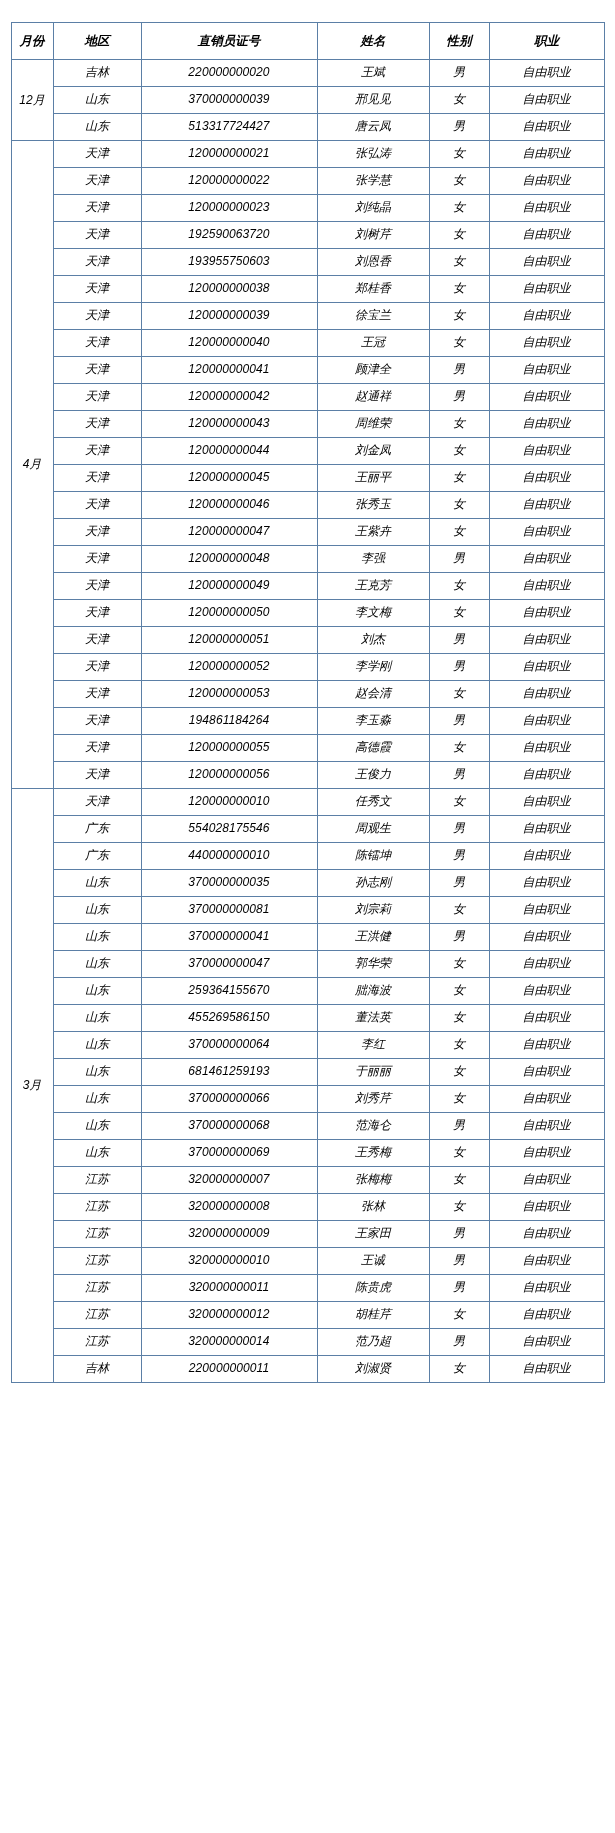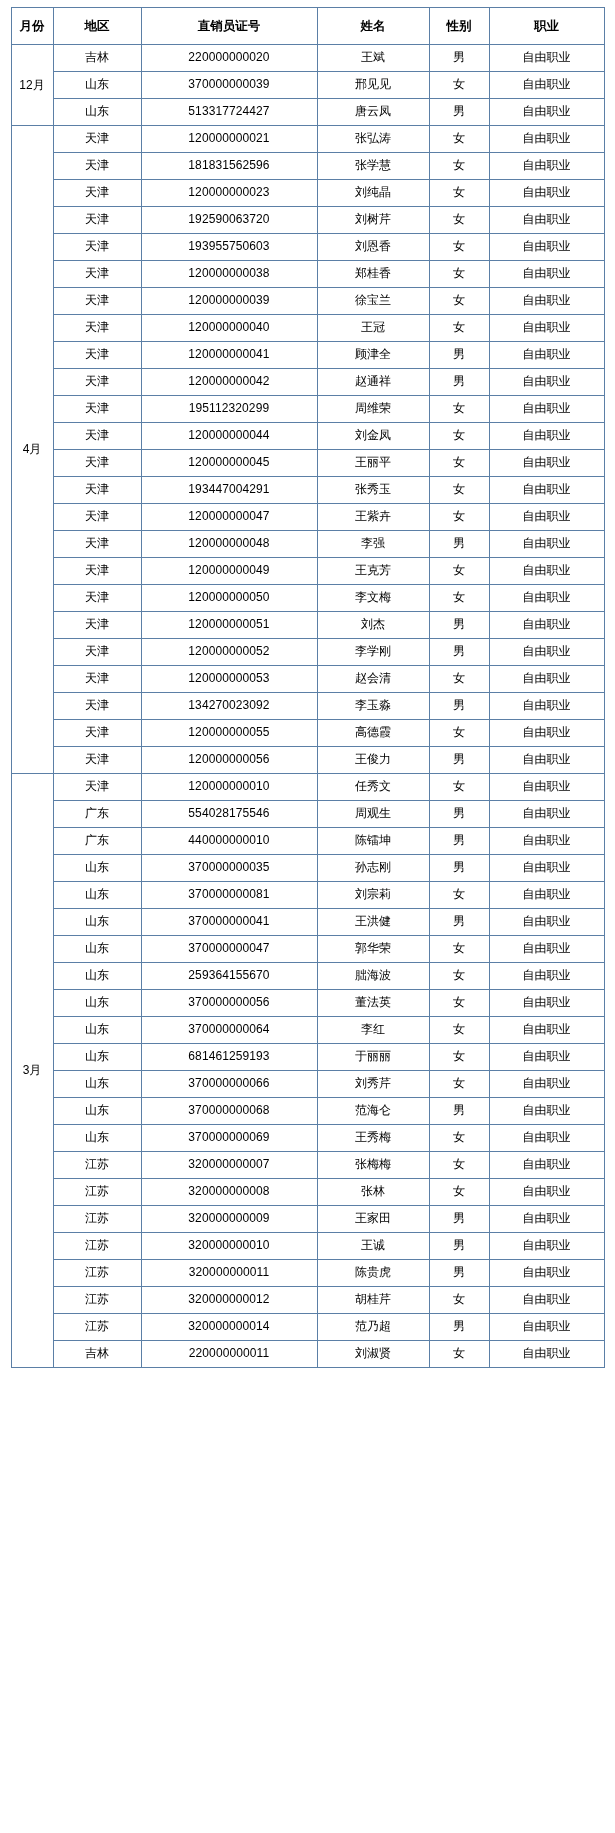--- a/index.html
+++ b/index.html
@@ -6,22 +6,23 @@
     margin: 0;
     padding: 0;
     background: #ffffff;
   }
   body {
     width: 615px;
     font-family: "Liberation Sans", sans-serif;
   }
   .sheet {
     width: 615px;
-    padding: 7px 0 0 0;
+    padding: 22px 0 0 0;
     box-sizing: border-box;
+    font-style: italic;
   }
   table.reg {
     border-collapse: collapse;
     margin: 0 auto;
     width: 593px;
     table-layout: fixed;
   }
   table.reg td, table.reg th {
     border: 1px solid #5b7fa6;
     font-size: 12px;
@@ -112,21 +113,21 @@
         <tr class="thick-top">
           <td class="month-cell" rowspan="24"><span class="mtxt">4月</span></td>
           <td>天津</td>
           <td class="license">120000000021</td>
           <td>张弘涛</td>
           <td>女</td>
           <td>自由职业</td>
         </tr>
         <tr>
           <td>天津</td>
-          <td class="license">181831562596</td>
+          <td class="license">120000000022</td>
           <td>张学慧</td>
           <td>女</td>
           <td>自由职业</td>
         </tr>
         <tr>
           <td>天津</td>
           <td class="license">120000000023</td>
           <td>刘纯晶</td>
           <td>女</td>
           <td>自由职业</td>
@@ -175,42 +176,42 @@
         </tr>
         <tr>
           <td>天津</td>
           <td class="license">120000000042</td>
           <td>赵通祥</td>
           <td>男</td>
           <td>自由职业</td>
         </tr>
         <tr>
           <td>天津</td>
-          <td class="license">195112320299</td>
+          <td class="license">120000000043</td>
           <td>周维荣</td>
           <td>女</td>
           <td>自由职业</td>
         </tr>
         <tr>
           <td>天津</td>
           <td class="license">120000000044</td>
           <td>刘金凤</td>
           <td>女</td>
           <td>自由职业</td>
         </tr>
         <tr>
           <td>天津</td>
           <td class="license">120000000045</td>
           <td>王丽平</td>
           <td>女</td>
           <td>自由职业</td>
         </tr>
         <tr>
           <td>天津</td>
-          <td class="license">193447004291</td>
+          <td class="license">120000000046</td>
           <td>张秀玉</td>
           <td>女</td>
           <td>自由职业</td>
         </tr>
         <tr>
           <td>天津</td>
           <td class="license">120000000047</td>
           <td>王紫卉</td>
           <td>女</td>
           <td>自由职业</td>
@@ -252,21 +253,21 @@
         </tr>
         <tr>
           <td>天津</td>
           <td class="license">120000000053</td>
           <td>赵会清</td>
           <td>女</td>
           <td>自由职业</td>
         </tr>
         <tr>
           <td>天津</td>
-          <td class="license">134270023092</td>
+          <td class="license">194861184264</td>
           <td>李玉淼</td>
           <td>男</td>
           <td>自由职业</td>
         </tr>
         <tr>
           <td>天津</td>
           <td class="license">120000000055</td>
           <td>高德霞</td>
           <td>女</td>
           <td>自由职业</td>
@@ -330,21 +331,21 @@
         </tr>
         <tr>
           <td>山东</td>
           <td class="license">259364155670</td>
           <td>朏海波</td>
           <td>女</td>
           <td>自由职业</td>
         </tr>
         <tr>
           <td>山东</td>
-          <td class="license">370000000056</td>
+          <td class="license">455269586150</td>
           <td>董法英</td>
           <td>女</td>
           <td>自由职业</td>
         </tr>
         <tr>
           <td>山东</td>
           <td class="license">370000000064</td>
           <td>李红</td>
           <td>女</td>
           <td>自由职业</td>

